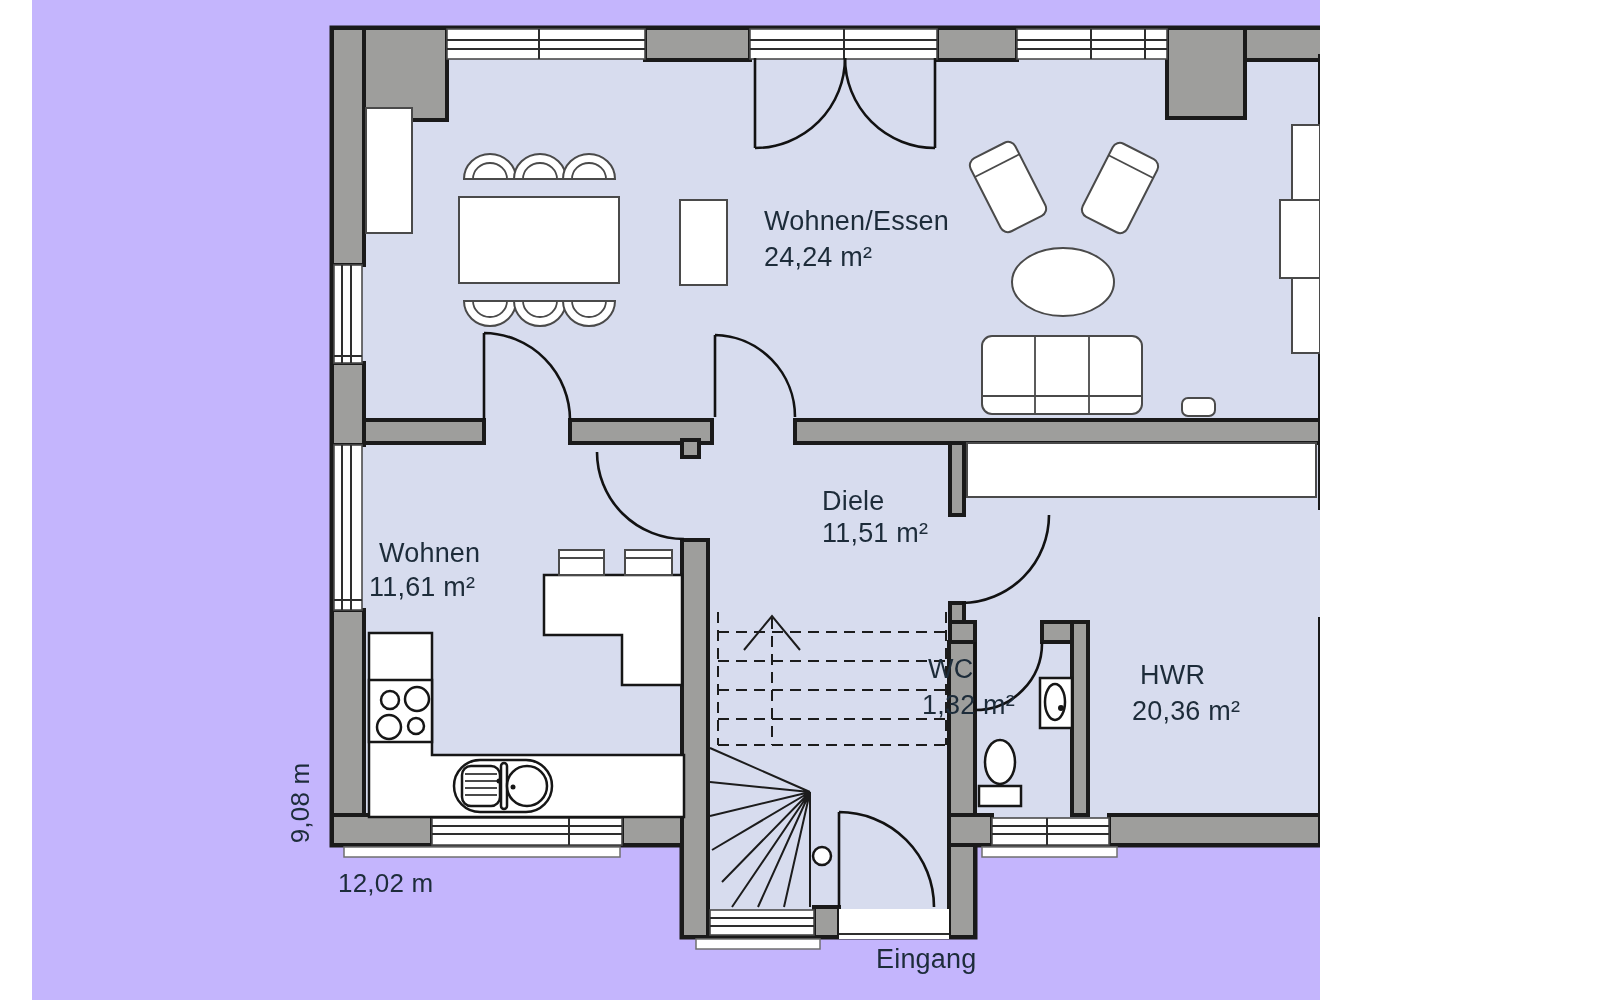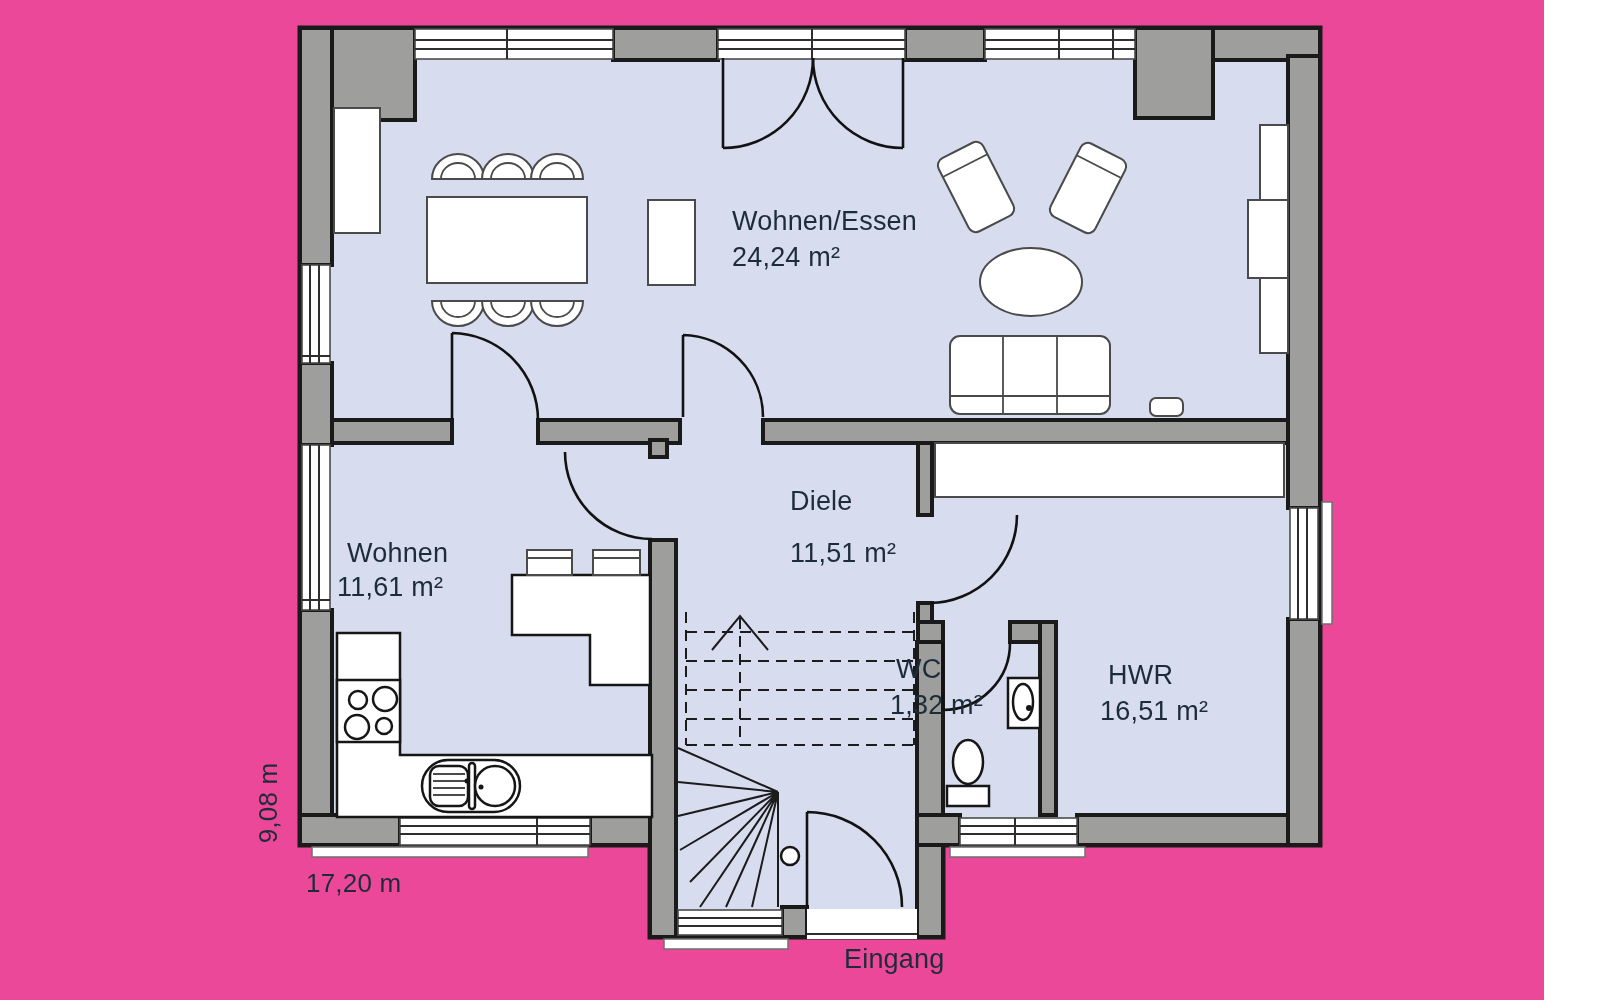--- a/index.html
+++ b/index.html
@@ -1,17 +1,17 @@
 <!DOCTYPE html>
 <html style="--floor: #d7dcee; --wall: #9e9e9c; --outline: #1a1a1a; --text: #1d2c3a; --furniture_stroke: #4a4a4a;"><head>
 <meta charset="utf-8">
 <style>
   html,body{margin:0;padding:0;background:#fff;}
-  .stage{position:relative;width:1544px;height:1000px;background:#ec4899;overflow:hidden;
-         font-family:"Liberation Sans",sans-serif;}
+  .stage{position:relative;width:1288px;height:1000px;background:#c4b5fd;overflow:hidden;
+         font-family:"Liberation Sans",sans-serif;margin-left:32px;}
   .lbl{position:absolute;font-size:27px;color:var(--text,#1d2c3a);white-space:nowrap;
        letter-spacing:0.2px;}
   .lbl.dim{font-size:26px;}
   .lbl.vdim{transform:translate(-50%,-50%) rotate(-90deg);left:268px;top:803px;}
   svg{position:absolute;left:0;top:0;}
   .contour{fill:var(--floor,#d7dcee);stroke:var(--outline,#1a1a1a);stroke-width:5;}
   .wall{fill:var(--wall,#9e9e9c);stroke:var(--outline,#1a1a1a);stroke-width:4;}
   .winband{fill:#ffffff;stroke:#4c4c4c;stroke-width:1.6;}
   .winline{stroke:#2e2e2e;stroke-width:2;fill:none;}
   .sill{fill:#ffffff;stroke:#6f6f6f;stroke-width:1.5;}
@@ -240,25 +240,25 @@
   </g>
 </svg>
 
   <div class="lbl" style="left:732px;top:206px">Wohnen/Essen</div>
   <div class="lbl" style="left:732px;top:242px">24,24 m²</div>
 
   <div class="lbl" style="left:347px;top:538px">Wohnen</div>
   <div class="lbl" style="left:337px;top:572px">11,61 m²</div>
 
   <div class="lbl" style="left:790px;top:486px">Diele</div>
-  <div class="lbl" style="left:790px;top:538px">11,51 m²</div>
+  <div class="lbl" style="left:790px;top:518px">11,51 m²</div>
 
   <div class="lbl" style="left:896px;top:654px">WC</div>
   <div class="lbl" style="left:890px;top:690px">1,32 m²</div>
 
   <div class="lbl" style="left:1108px;top:660px">HWR</div>
-  <div class="lbl" style="left:1100px;top:696px">16,51 m²</div>
+  <div class="lbl" style="left:1100px;top:696px">20,36 m²</div>
 
   <div class="lbl" style="left:844px;top:944px">Eingang</div>
 
-  <div class="lbl dim" style="left:306px;top:868px">17,20 m</div>
+  <div class="lbl dim" style="left:306px;top:868px">12,02 m</div>
   <div class="lbl dim vdim">9,08 m</div>
 </div>
 
 </body></html>

